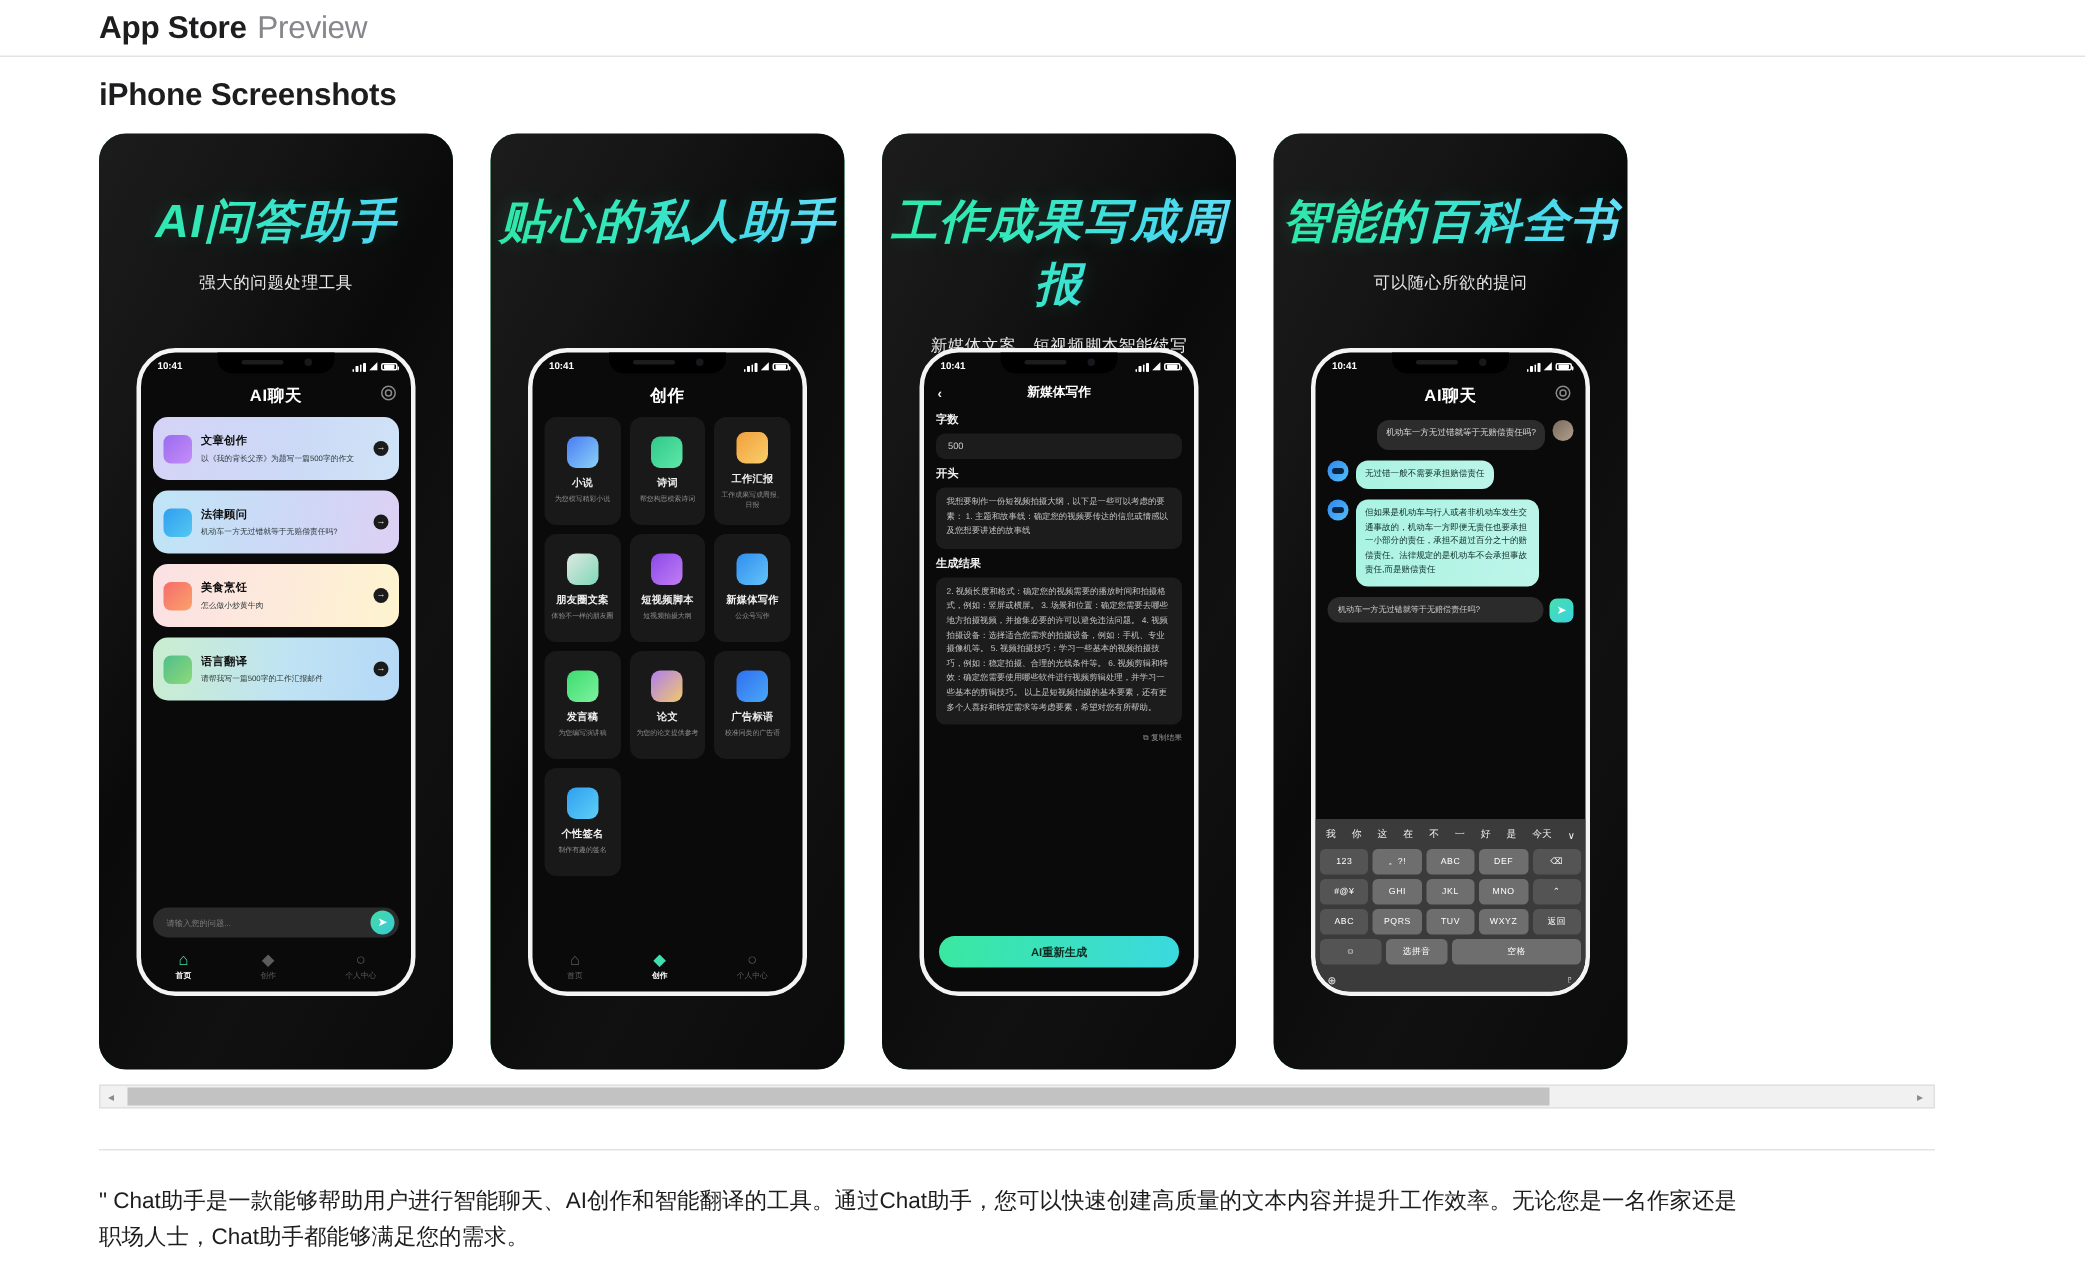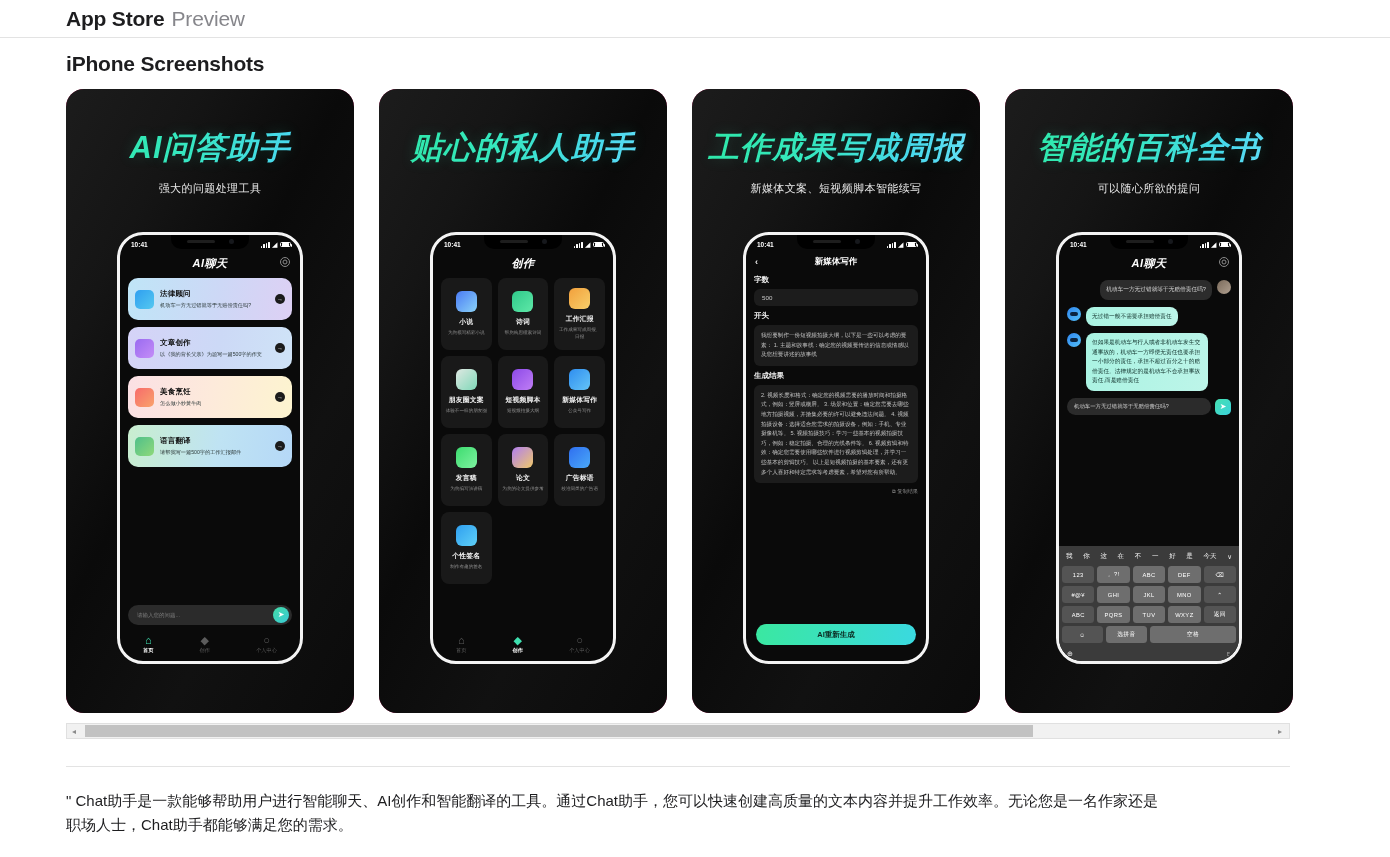--- a/index.html
+++ b/index.html
@@ -22,23 +22,23 @@
 
   .section-title {
     font-size: 21px; font-weight: 700; color: #1d1d1f;
     padding: 14px 0 0 66px; letter-spacing: -0.2px;
   }
 
   
   .shots-wrap { padding: 13px 0 0 66px; }
   .shots { display: flex; gap: 25px; }
   .shot {
-    width: 288px; height: 624px;
+    width: 236px; height: 624px;
     border-radius: 18px;
-    background: #be185d;
+    background: #15803d;
     position: relative; overflow: hidden;
     flex: 0 0 auto;
   }
   .shot::before {  
     content: ""; position: absolute; inset: 0;
     background: linear-gradient(118deg, #1c1c1c 0%, #151515 22%, #0a0a0a 45%, #111 70%, #0b0b0b 100%);
   }
   .shot > * { position: relative; z-index: 1; }
 
   .promo-title {
@@ -78,21 +78,21 @@
   .bars i:nth-child(1){height:2px} .bars i:nth-child(2){height:3.2px}
   .bars i:nth-child(3){height:4.4px} .bars i:nth-child(4){height:5.6px}
   .wifi { font-size: 7px; line-height: 1; }
   .batt { width: 11px; height: 5.5px; border: .8px solid #fff; border-radius: 1.5px; position: relative; }
   .batt::after { content:""; position:absolute; right:-2px; top:1.4px; width:1px; height:2.4px; background:#fff; border-radius:0 1px 1px 0; }
   .batt i { position:absolute; inset:.7px; background:#fff; border-radius:.6px; display:block; }
 
   .screen { padding: 0 8px; color: #fff; }
 
   .app-title {
-    text-align: center; font-size: 11px; font-weight: 800; font-style: italic;
+    text-align: center; font-size: 11px; font-weight: 800; 
     letter-spacing: .5px; margin: 4px 0 7px; position: relative;
   }
   .app-title .gear {
     position: absolute; right: 2px; top: 1px; width: 10px; height: 10px;
     border: 1.2px solid #8a8a8a; border-radius: 50%; font-style: normal;
   }
   .app-title .gear::after {
     content:""; position:absolute; left:50%; top:50%; transform:translate(-50%,-50%);
     width:3px; height:3px; border:1px solid #8a8a8a; border-radius:50%;
   }
@@ -287,34 +287,34 @@
               </span>
         </span>
       </div>
       <div class="screen">
         <div class="app-title">
           <span>AI聊天</span>
           <i class="gear"></i>
         </div>
 
 
+        <div class="card c2">
+          <div class="ic ic2"></div>
+          <div class="txt">
+            <div class="t">文章创作</div>
+            <div class="s">以《我的背长父亲》为题写一篇500字的作文</div>
+          </div>
+          <div class="arw">→</div>
+        </div>
+
         <div class="card c3">
           <div class="ic ic3"></div>
           <div class="txt">
             <div class="t">法律顾问</div>
             <div class="s">机动车一方无过错就等于无赔偿责任吗?</div>
-          </div>
-          <div class="arw">→</div>
-        </div>
-
-        <div class="card c2">
-          <div class="ic ic2"></div>
-          <div class="txt">
-            <div class="t">文章创作</div>
-            <div class="s">以《我的背长父亲》为题写一篇500字的作文</div>
           </div>
           <div class="arw">→</div>
         </div>
 
         <div class="card c4">
           <div class="ic ic4"></div>
           <div class="txt">
             <div class="t">美食烹饪</div>
             <div class="s">怎么做小炒黄牛肉</div>
           </div>

